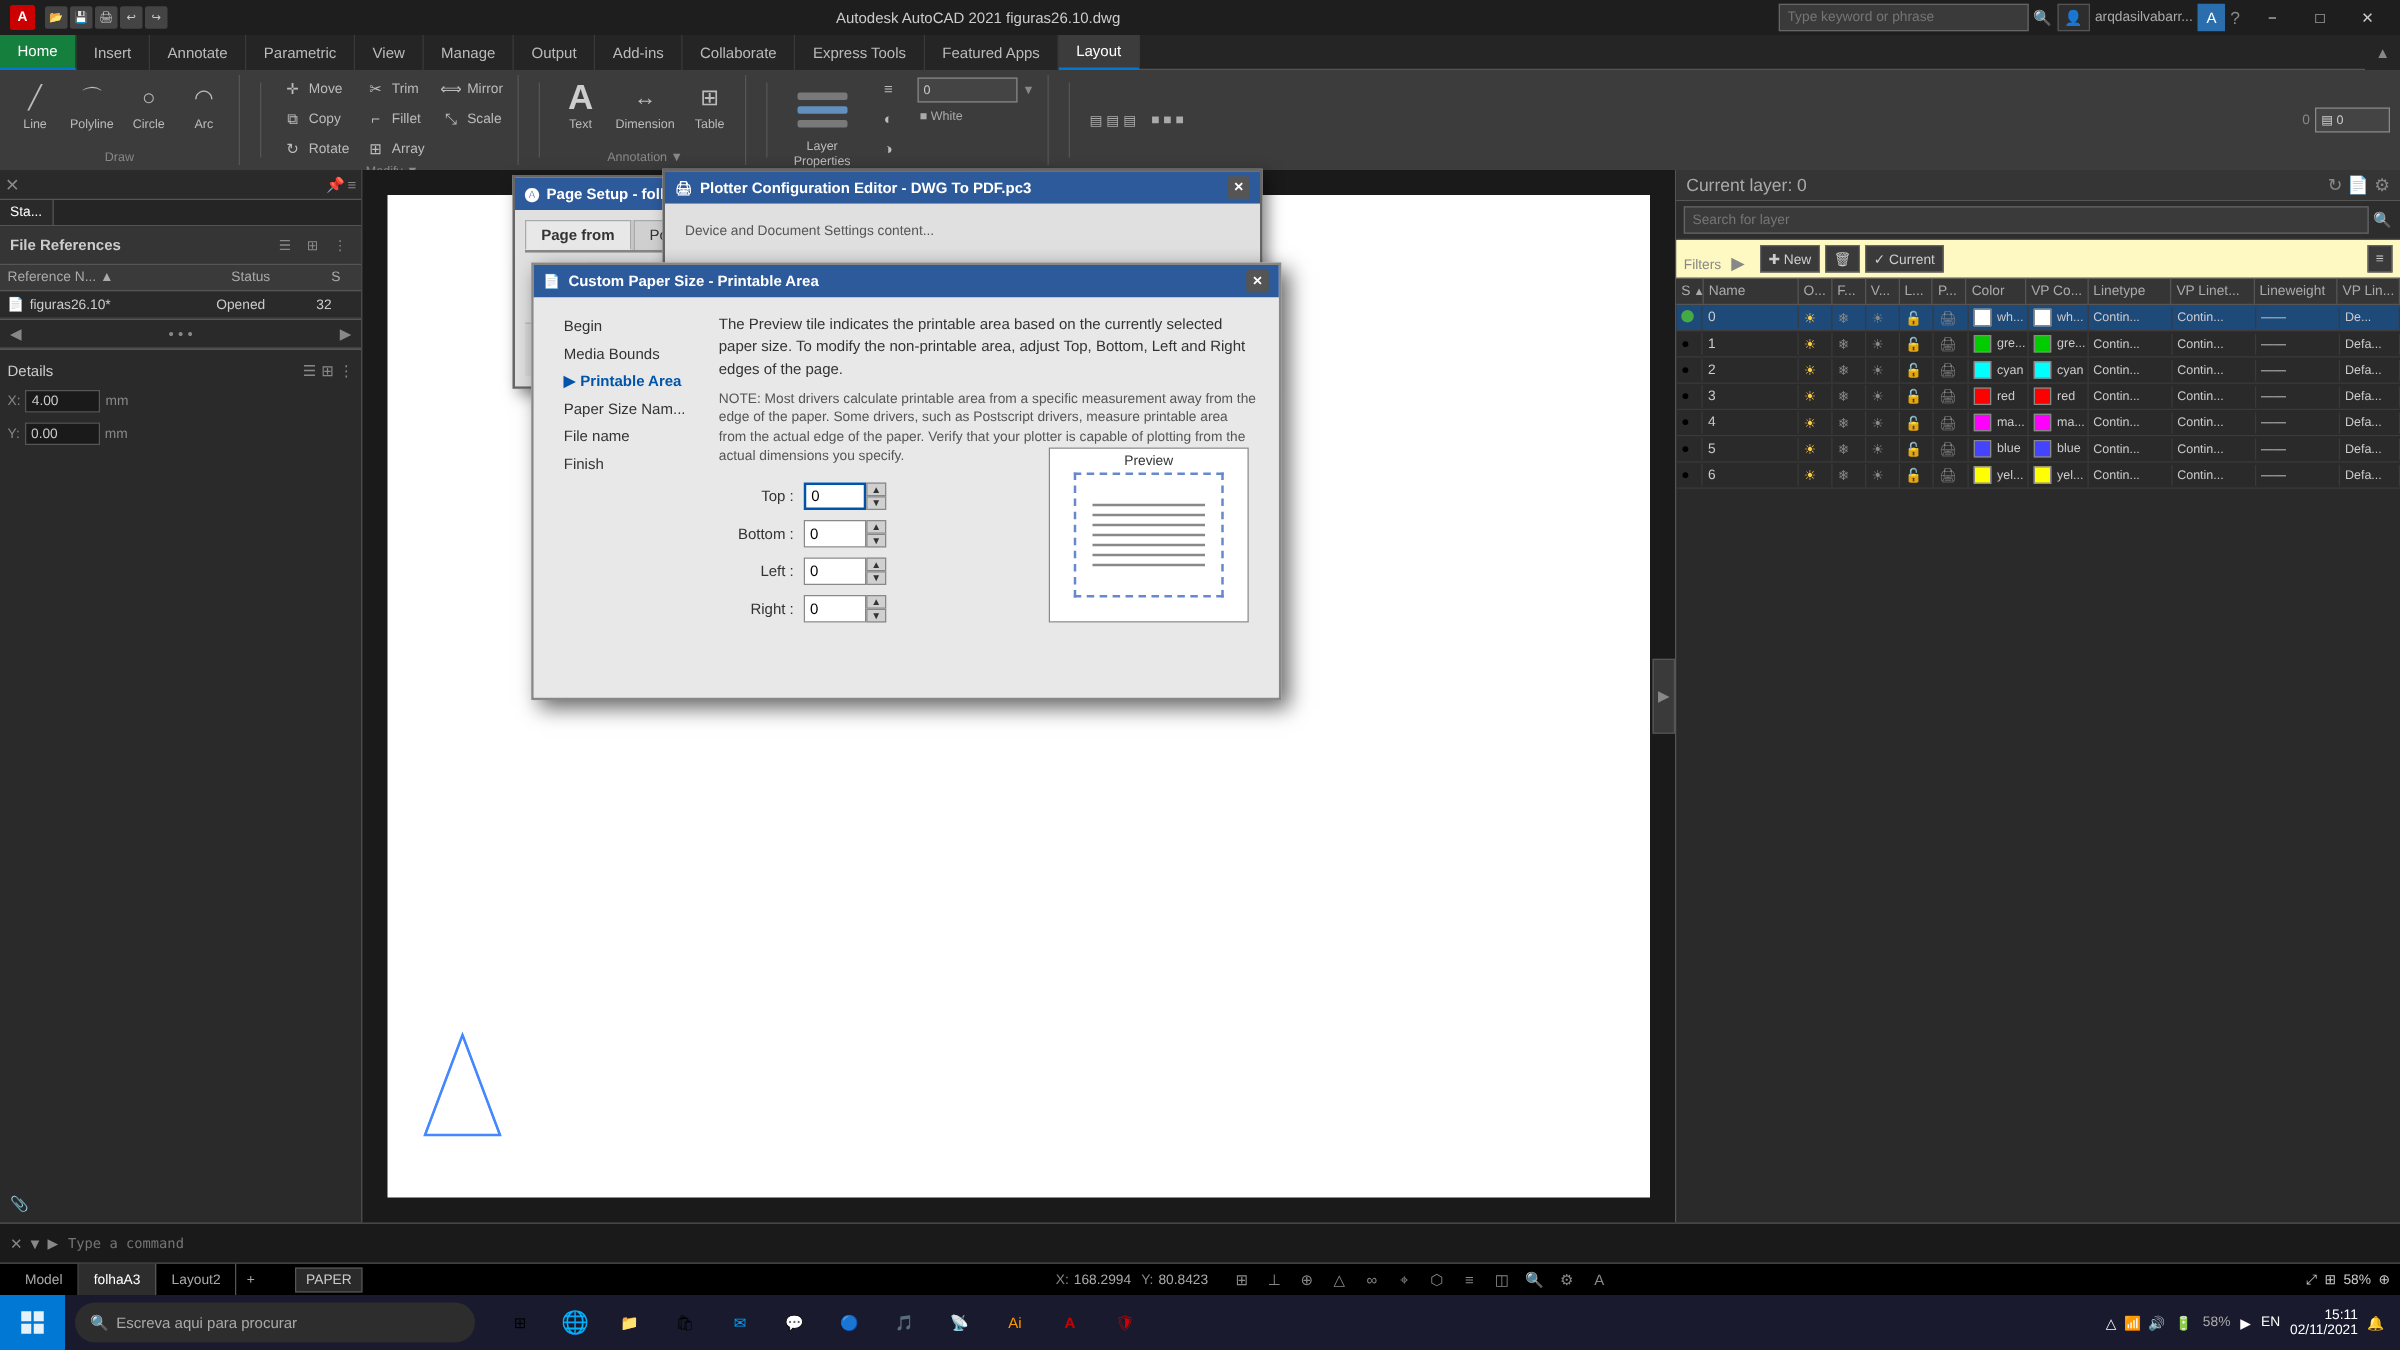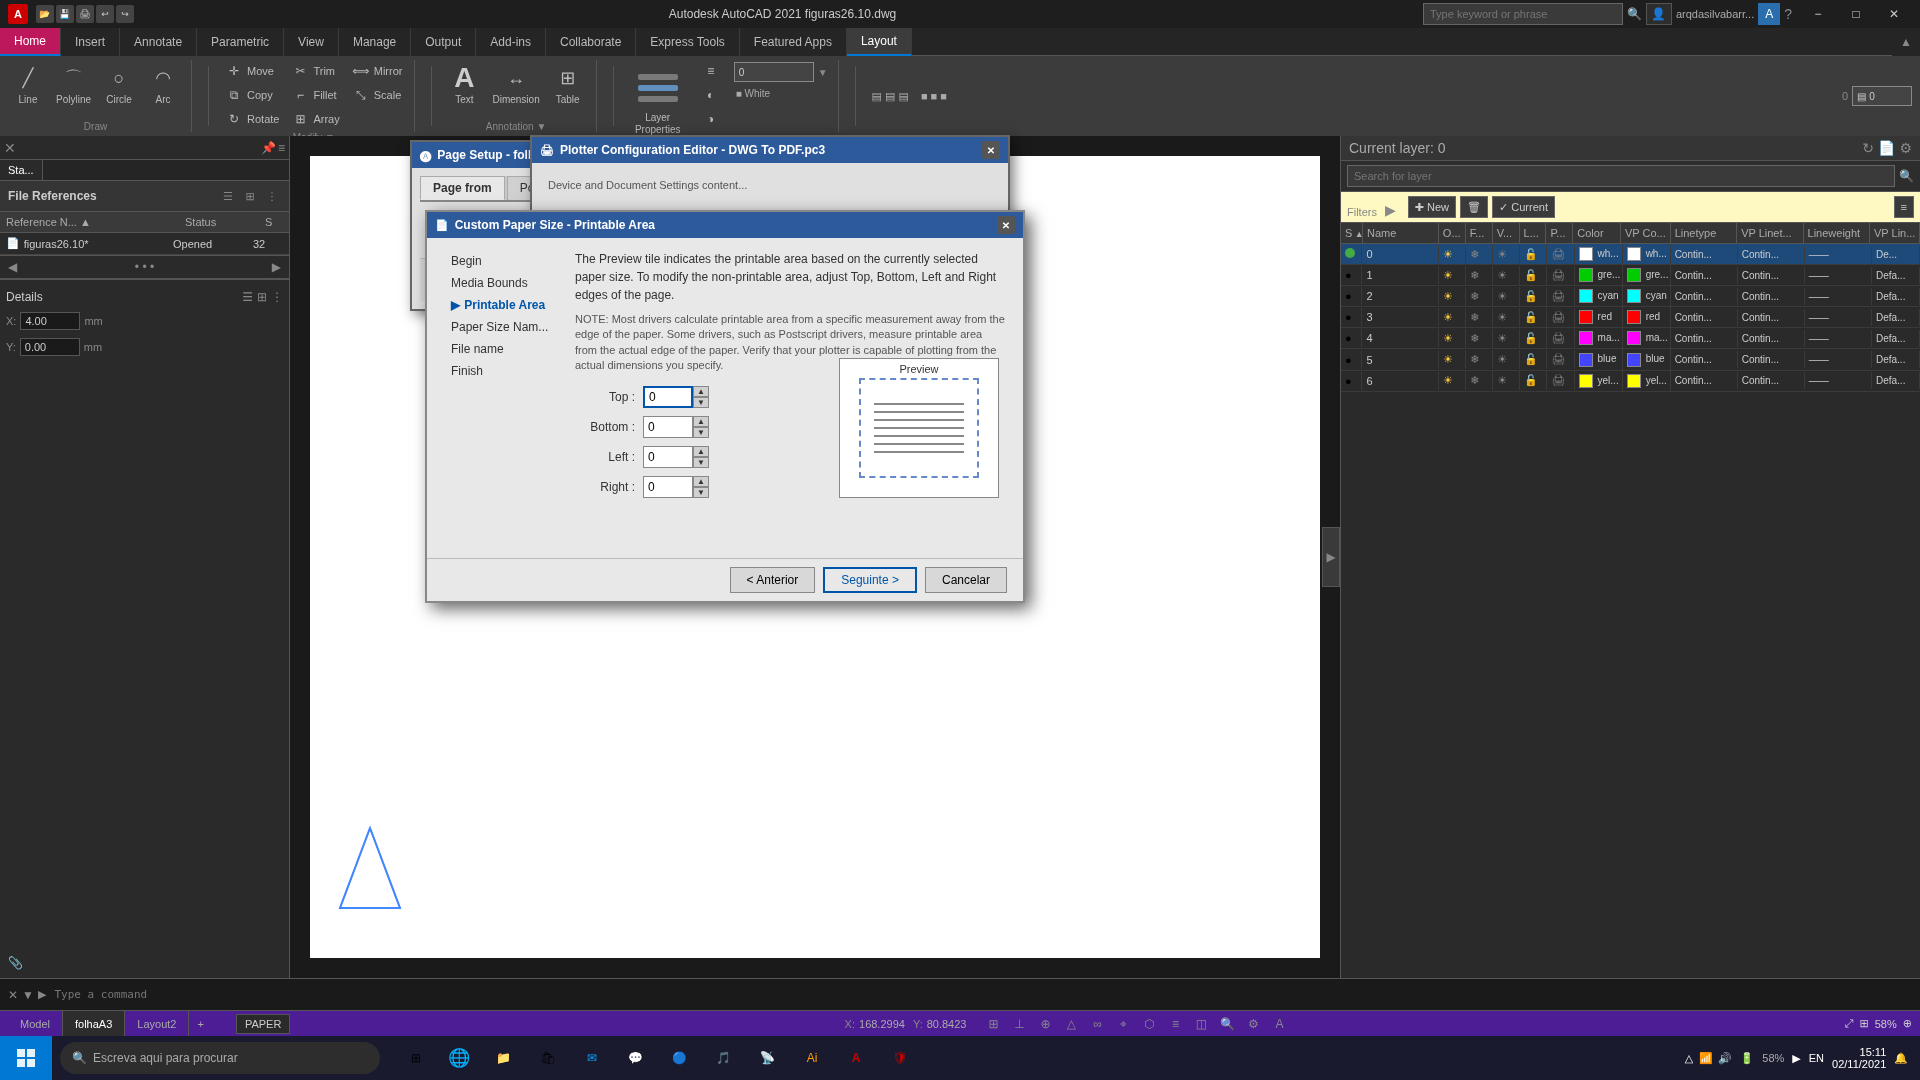--- a/index.html
+++ b/index.html
@@ -20,21 +20,21 @@
     
     .title-bar { height: 28px; background: #1e1e1e; display: flex; align-items: center; padding: 0 8px; color: #ccc; font-size: 12px; }
     .title-bar-logo { width: 20px; height: 20px; background: #cc0000; border-radius: 2px; display: flex; align-items: center; justify-content: center; color: white; font-weight: bold; font-size: 11px; margin-right: 8px; }
     .title-bar-actions { display: flex; gap: 2px; margin-right: 8px; }
     .title-bar-btn { width: 18px; height: 18px; background: #444; border-radius: 2px; display: flex; align-items: center; justify-content: center; cursor: pointer; font-size: 9px; color: #ccc; }
     .title-text { flex: 1; text-align: center; font-size: 12px; }
     .title-bar-right { display: flex; gap: 2px; }
     .win-btn { width: 36px; height: 28px; display: flex; align-items: center; justify-content: center; cursor: pointer; color: #ccc; }
     .ribbon-tabs { display: flex; height: 28px; background: #252525; }
     .ribbon-tab { padding: 0 14px; height: 28px; display: flex; align-items: center; cursor: pointer; color: #bbb; font-size: 12px; border-right: 1px solid #3a3a3a; }
-    .ribbon-tab.active { background: #be185d; color: #fff; border-bottom: 2px solid #0078d4; }
+    .ribbon-tab.active { background: #15803d; color: #fff; border-bottom: 2px solid #0078d4; }
     .ribbon-content { display: flex; height: 80px; padding: 4px 8px; gap: 8px; align-items: center; }
     .ribbon-group { display: flex; flex-direction: column; height: 72px; border-right: 1px solid #555; padding-right: 8px; margin-right: 4px; }
     .ribbon-group-items { display: flex; gap: 4px; align-items: flex-start; flex: 1; }
     .ribbon-group-label { text-align: center; color: #888; font-size: 10px; padding-top: 2px; }
     .ribbon-item { display: flex; flex-direction: column; align-items: center; cursor: pointer; padding: 2px 4px; border-radius: 2px; min-width: 36px; }
     .ribbon-icon { width: 32px; height: 32px; display: flex; align-items: center; justify-content: center; font-size: 18px; color: #bbb; }
     .ribbon-label { font-size: 10px; color: #bbb; text-align: center; line-height: 1.2; }
     .ribbon-small { display: flex; flex-direction: column; gap: 2px; }
     .ribbon-small-item { display: flex; align-items: center; gap: 4px; cursor: pointer; padding: 2px 4px; border-radius: 2px; color: #bbb; font-size: 11px; }
     .ribbon-small-icon { width: 18px; height: 18px; display: flex; align-items: center; justify-content: center; font-size: 12px; }
@@ -73,21 +73,21 @@
     .layer-tb-btn { height: 22px; padding: 0 6px; background: #3a3a3a; border: 1px solid #666; color: #ccc; cursor: pointer; font-size: 11px; display: flex; align-items: center; gap: 3px; }
     .layer-table-header { display: flex; background: #353535; border-bottom: 1px solid #555; font-size: 11px; color: #aaa; }
     .lh { padding: 4px 4px; border-right: 1px solid #555; cursor: pointer; white-space: nowrap; }
     .layer-rows { flex: 1; overflow-y: auto; }
     .layer-row { display: flex; align-items: center; font-size: 11px; border-bottom: 1px solid #3a3a3a; cursor: pointer; }
     .layer-row.selected { background: #1e4a7a; }
     .lc { padding: 3px 4px; border-right: 1px solid #3a3a3a; white-space: nowrap; overflow: hidden; }
     .status-dot { width: 10px; height: 10px; border-radius: 50%; background: #44aa44; display: inline-block; }
 
     
-    .status-bar { height: 26px; background: #4c1d95; display: flex; align-items: center; padding: 0 8px; gap: 16px; color: #aaa; font-size: 11px; border-top: 1px solid #555; }
+    .status-bar { height: 26px; background: #000000; display: flex; align-items: center; padding: 0 8px; gap: 16px; color: #aaa; font-size: 11px; border-top: 1px solid #555; }
     .status-tabs { display: flex; gap: 0; }
     .status-tab { padding: 0 12px; height: 26px; display: flex; align-items: center; cursor: pointer; color: #aaa; font-size: 11px; border-right: 1px solid #555; }
     .status-tab.active { background: #2d2d2d; color: #fff; }
     .status-tab-add { padding: 0 8px; height: 26px; display: flex; align-items: center; cursor: pointer; color: #aaa; }
     .coord-display { display: flex; gap: 8px; align-items: center; margin-left: auto; }
     .coord-item { display: flex; align-items: center; gap: 4px; }
     .status-icons { display: flex; gap: 4px; }
     .status-icon { width: 22px; height: 22px; display: flex; align-items: center; justify-content: center; cursor: pointer; color: #888; font-size: 12px; border-radius: 2px; }
 
     
@@ -799,25 +799,20 @@
           <div class="preview-line"></div>
           <div class="preview-line"></div>
           <div class="preview-line"></div>
           <div class="preview-line"></div>
           <div class="preview-line"></div>
         </div>
       </div>
     </div>
   </div>
 
-  <div class="dialog-buttons">
-    <button class="dialog-btn">&lt; Anterior</button>
-    <button class="dialog-btn primary">Seguinte &gt;</button>
-    <button class="dialog-btn">Cancelar</button>
-  </div>
 </div>
 
 <div class="taskbar">
   <div class="taskbar-start">
     <svg width="20" height="20" viewBox="0 0 20 20">
       <rect x="1" y="1" width="8" height="8" fill="white" opacity="0.9"></rect>
       <rect x="11" y="1" width="8" height="8" fill="white" opacity="0.9"></rect>
       <rect x="1" y="11" width="8" height="8" fill="white" opacity="0.9"></rect>
       <rect x="11" y="11" width="8" height="8" fill="white" opacity="0.9"></rect>
     </svg>

